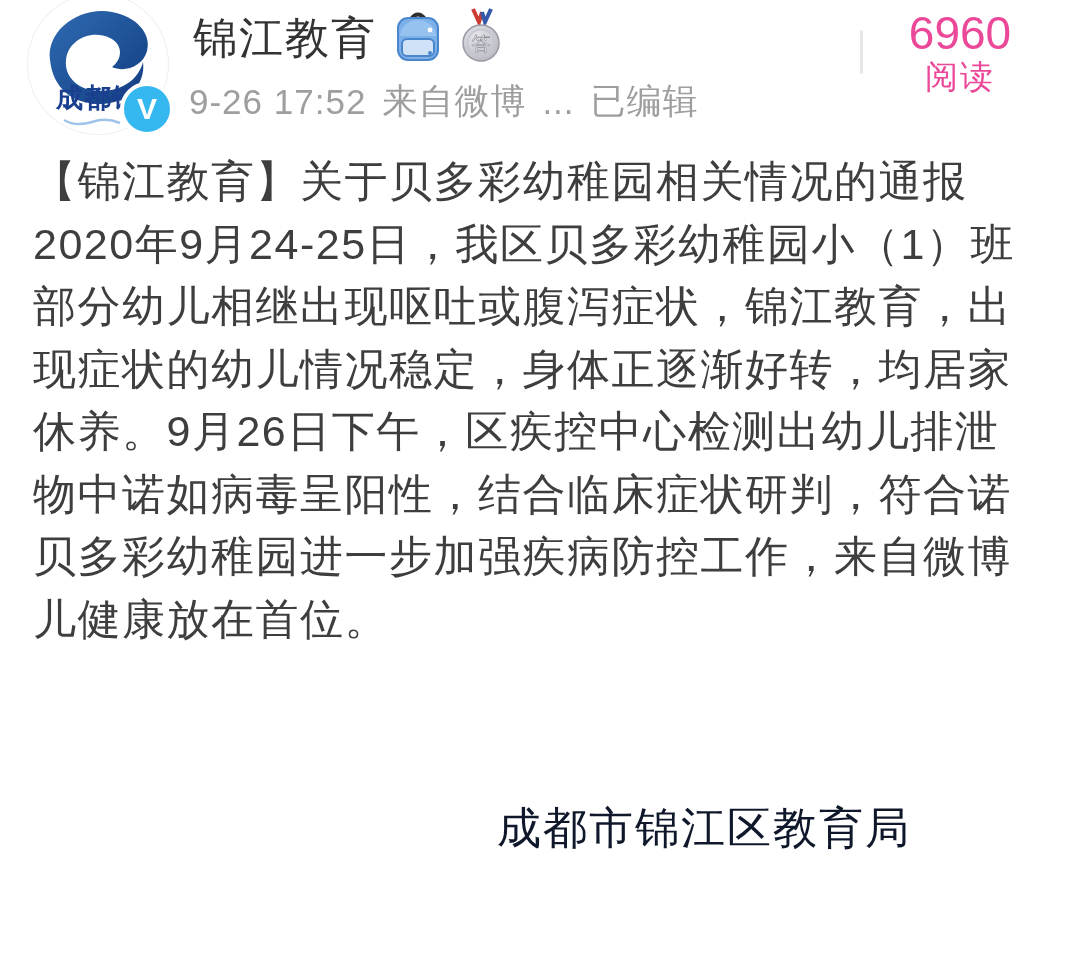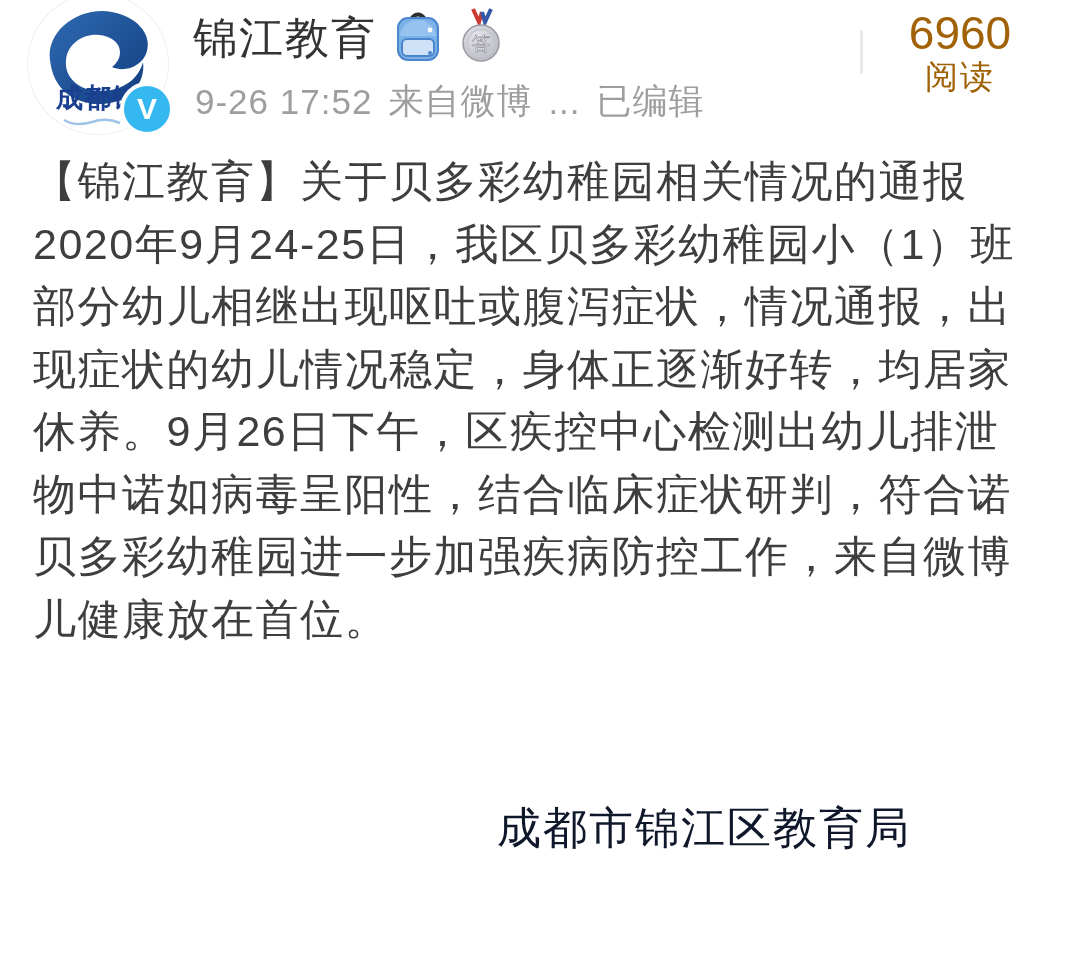--- a/index.html
+++ b/index.html
@@ -40,29 +40,29 @@
     display:flex; align-items:center; gap:16px;
     height:56px;
   }
   .username {
     font-size:44px; font-weight:500; color:#333333;
     letter-spacing:2px; white-space:nowrap;
   }
   .badge-icon { display:inline-block; }
 
   .meta-row {
-    position:absolute; left:195px; top:78px;
+    position:absolute; left:189px; top:78px;
     display:flex; align-items:center; gap:16px;
     font-size:35px; color:#9e9e9e; letter-spacing:1px;
     white-space:nowrap;
   }
 
   .reads {
     position:absolute; left:895px; top:8px; width:130px;
-    text-align:center; color:#a16207;
+    text-align:center; color:#ec4899;
   }
   .reads-count { font-size:46px; line-height:50px; }
   .reads-label { font-size:33px; line-height:38px; letter-spacing:2px; }
 
   .faint-mark {
     position:absolute; left:860px; top:30px;
     width:3px; height:44px; background:#dadada;
     opacity:.65; border-radius:2px;
   }
 
@@ -149,21 +149,21 @@
   <div class="reads">
     <div class="reads-count">6960</div>
     <div class="reads-label">阅读</div>
   </div>
 
   <div class="faint-mark"></div>
 
   <div class="post-body">
     <span class="post-line">【锦江教育】关于贝多彩幼稚园相关情况的通报</span>
     <span class="post-line">2020年9月24-25日，我区贝多彩幼稚园小（1）班</span>
-    <span class="post-line">部分幼儿相继出现呕吐或腹泻症状，情况通报，出</span>
+    <span class="post-line">部分幼儿相继出现呕吐或腹泻症状，锦江教育，出</span>
     <span class="post-line">现症状的幼儿情况稳定，身体正逐渐好转，均居家</span>
     <span class="post-line">休养。9月26日下午，区疾控中心检测出幼儿排泄</span>
     <span class="post-line">物中诺如病毒呈阳性，结合临床症状研判，符合诺</span>
     <span class="post-line">贝多彩幼稚园进一步加强疾病防控工作，来自微博</span>
     <span class="post-line">儿健康放在首位。</span>
   </div>
 
   <div class="sig-org">成都市锦江区教育局</div>
 
 </div>

